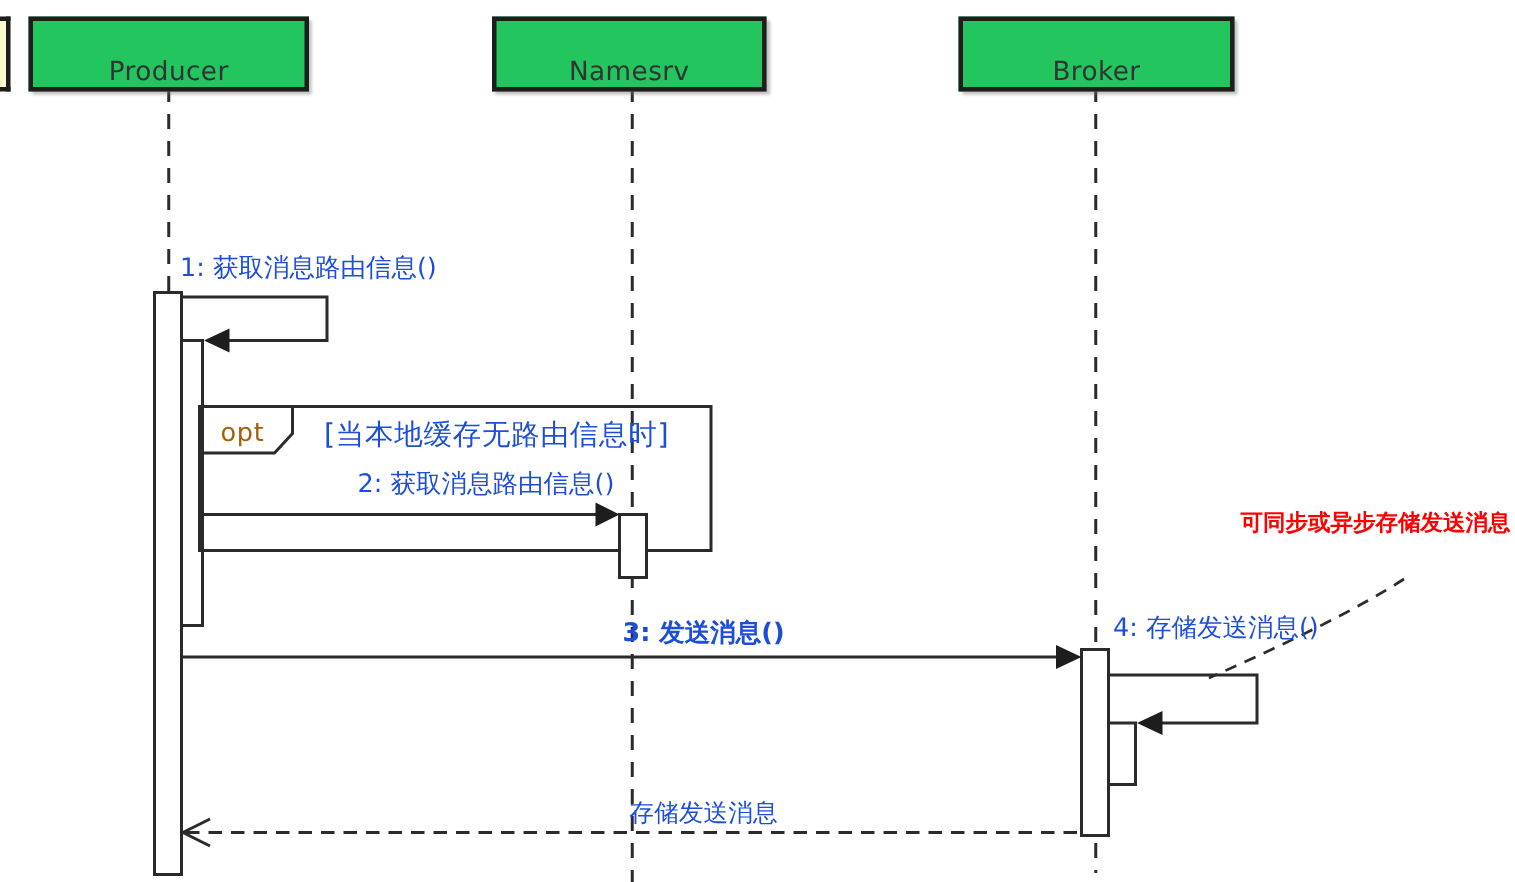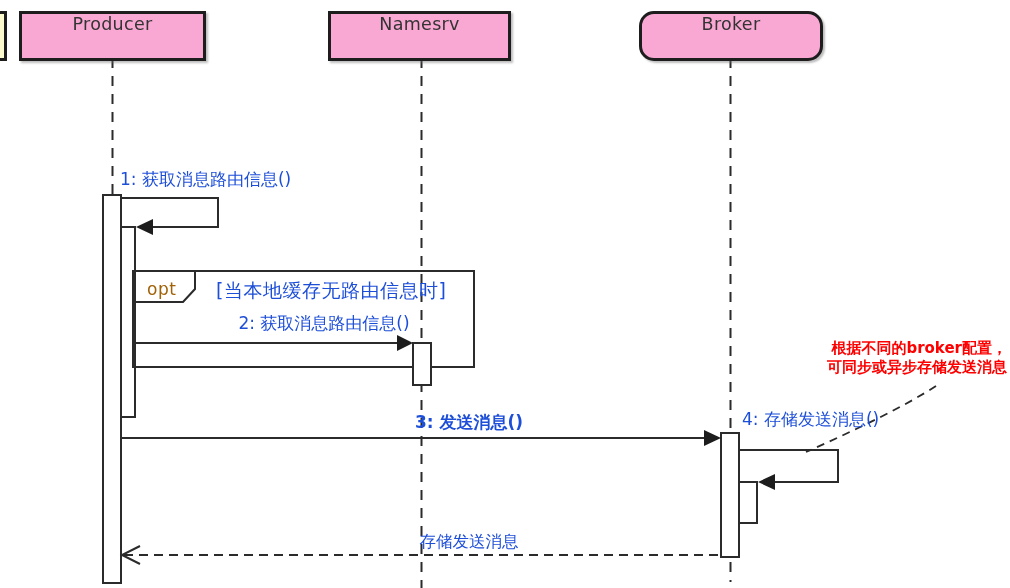--- a/index.html
+++ b/index.html
@@ -7,24 +7,24 @@
     position:relative;
     width:1010px;height:588px;
     background:#ffffff;
     overflow:hidden;
     font-family:"DejaVu Sans", sans-serif;
   }
   #vector{position:absolute;left:0;top:0;z-index:1;}
   .participant{
     position:absolute;
     top:11px;height:44px;
-    background:#f9a8d4;
+    background:#22c55e;
     border:3px solid #1d1d1d;
     box-shadow:2px 2px 2px rgba(110,110,110,.45);
-    display:flex;align-items:flex-start;justify-content:center;
+    display:flex;align-items:flex-end;justify-content:center;
     font-size:17.5px;color:#333333;
     z-index:2;
     letter-spacing:.3px;
   }
   .edge-sliver{
     position:absolute;left:0;top:11px;width:4px;height:44px;
     background:#fbfbce;
     border:3px solid #1d1d1d;border-left:none;
     z-index:2;
   }
@@ -83,36 +83,35 @@
   </svg>
 
   <div class="edge-sliver"></div>
 
   <div class="participant" style="left:19px;width:181px;">
     <span>Producer</span>
   </div>
   <div class="participant" style="left:328px;width:177px;">
     <span>Namesrv</span>
   </div>
-  <div class="participant" style="left:639px;width:178px;border-radius:15px;">
+  <div class="participant" style="left:639px;width:178px;">
     <span>Broker</span>
   </div>
 
   <div class="label" style="left:120px;top:169px;">1: 获取消息路由信息()</div>
 
   <div class="label opt-word" style="left:147px;top:279px;">opt</div>
 
   <div class="label guard" style="left:216px;top:279px;">[当本地缓存无路由信息时]</div>
 
   <div class="label centered" style="left:276px;top:313px;">2: 获取消息路由信息()</div>
 
   <div class="label centered" style="left:421px;top:412px;font-weight:bold;">3: 发送消息()</div>
 
   <div class="label" style="left:742px;top:409px;">4: 存储发送消息()</div>
 
   <div class="label centered" style="left:421px;top:532px;font-size:16.5px;">存储发送消息</div>
 
   <div class="note" style="color: rgb(254, 0, 0);">
-    <div>根据不同的broker配置，</div>
     <div>可同步或异步存储发送消息</div>
   </div>
 
 </div>
 
 </body></html>

